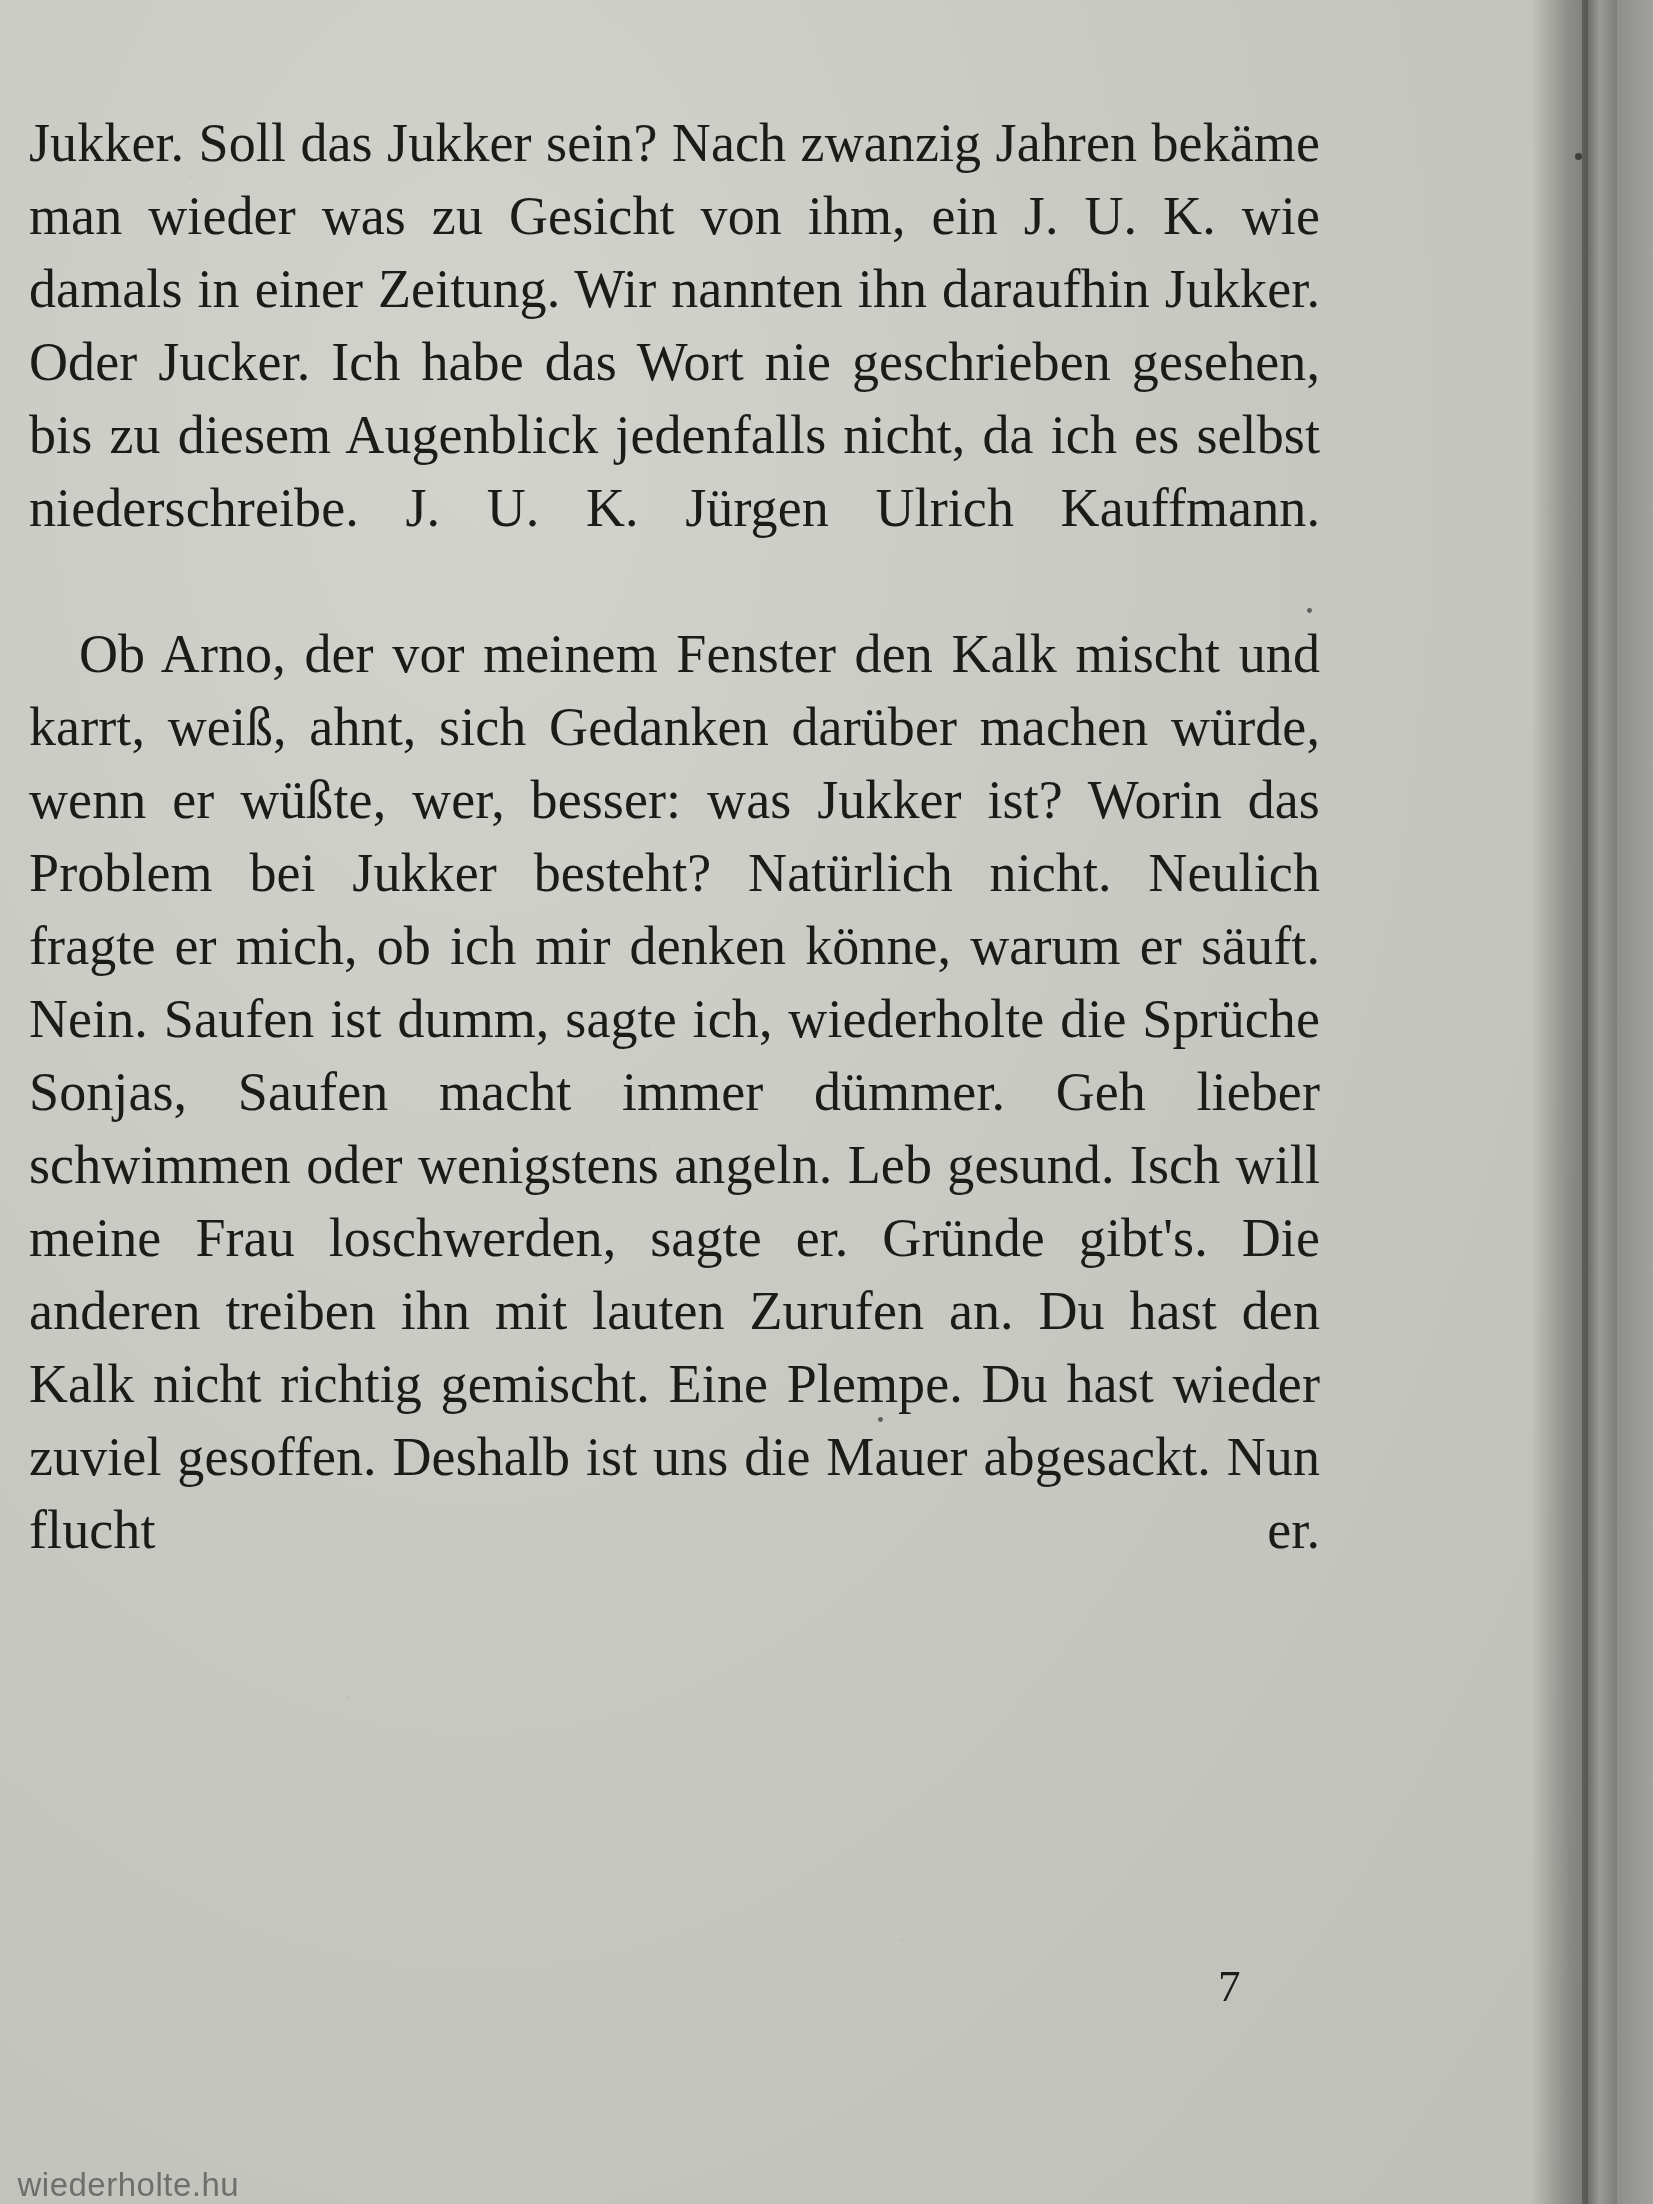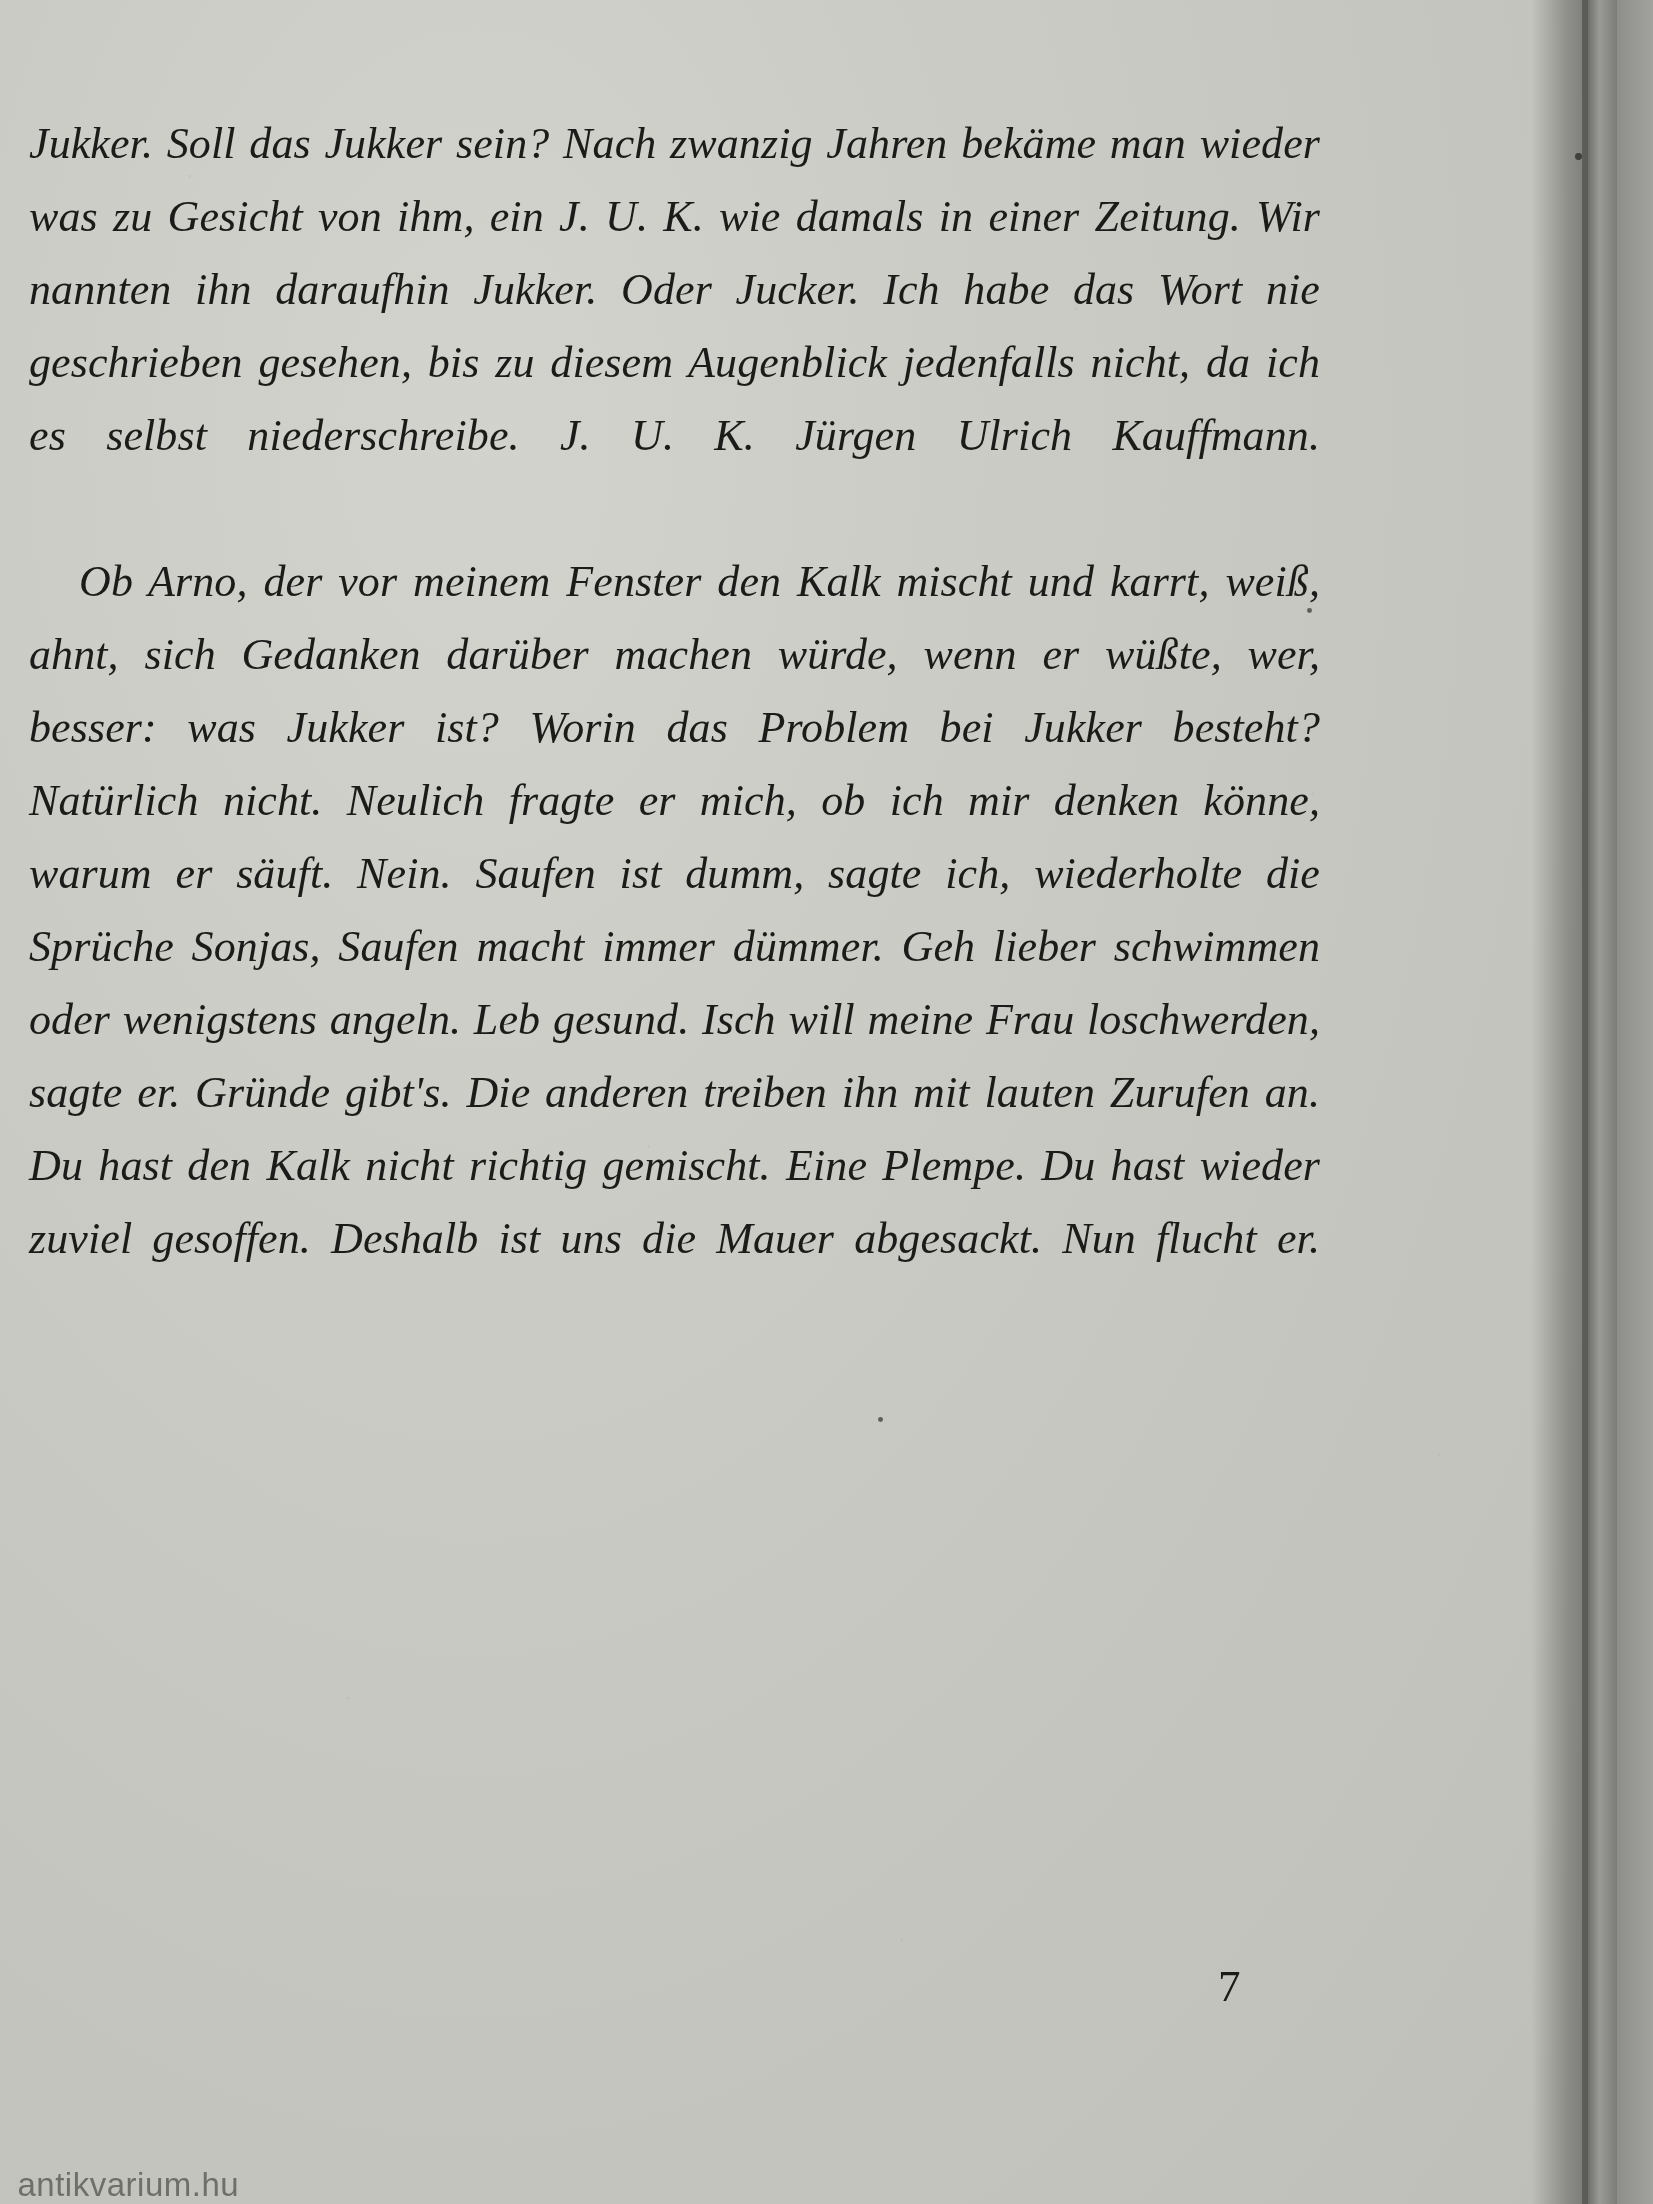--- a/index.html
+++ b/index.html
@@ -84,26 +84,25 @@
     opacity: .75;
   }
 
   
   .text-block {
     position: absolute;
     left: 29px;
     top: 107px;
     width: 1291px;
     color: #1b1b1a;
-    font-size: 44px;
+    font-size: 54px;
     line-height: 73px;
     text-align: justify;
     text-justify: inter-word;
     letter-spacing: 0.1px;
-    font-style: italic;
   }
   .para {
     margin: 0;
     text-align: justify;
   }
   .para.indent {
     text-indent: 50px;
   }
   
   .para::after {
@@ -141,20 +140,20 @@
   <div class="speck" style="left:1307px; top:608px; width:4.9px; height:4.9px;"></div>
   <div class="speck" style="left:878px; top:1417px; width:4.9px; height:4.9px;"></div>
 
   <div class="text-block">
     <p class="para">Jukker. Soll das Jukker sein? Nach zwanzig Jahren bekäme man wieder was zu Gesicht von ihm, ein J. U. K. wie damals in einer Zeitung. Wir nannten ihn daraufhin Jukker. Oder Jucker. Ich habe das Wort nie geschrieben gesehen, bis zu diesem Augenblick jedenfalls nicht, da ich es selbst niederschreibe. J. U. K. Jürgen Ulrich Kauffmann.</p>
     <p class="para indent">Ob Arno, der vor meinem Fenster den Kalk mischt und karrt, weiß, ahnt, sich Gedanken darüber machen würde, wenn er wüßte, wer, besser: was Jukker ist? Worin das Problem bei Jukker besteht? Natürlich nicht. Neulich fragte er mich, ob ich mir denken könne, warum er säuft. Nein. Saufen ist dumm, sagte ich, wiederholte die Sprüche Sonjas, Saufen macht immer dümmer. Geh lieber schwimmen oder wenigstens angeln. Leb gesund. Isch will meine Frau loschwerden, sagte er. Gründe gibt's. Die anderen treiben ihn mit lauten Zurufen an. Du hast den Kalk nicht richtig gemischt. Eine Plempe. Du hast wieder zuviel gesoffen. Deshalb ist uns die Mauer abgesackt. Nun flucht er.</p>
   </div>
 
   <div class="page-number">7</div>
 
-  <div class="watermark">antikvarium.hu</div>
+  <div class="watermark">wiederholte.hu</div>
 
   <div class="gutter-shadow"></div>
   <div class="book-edge"></div>
   <div class="outer-bg"></div>
 
 </div>
 
 
 </body></html>

